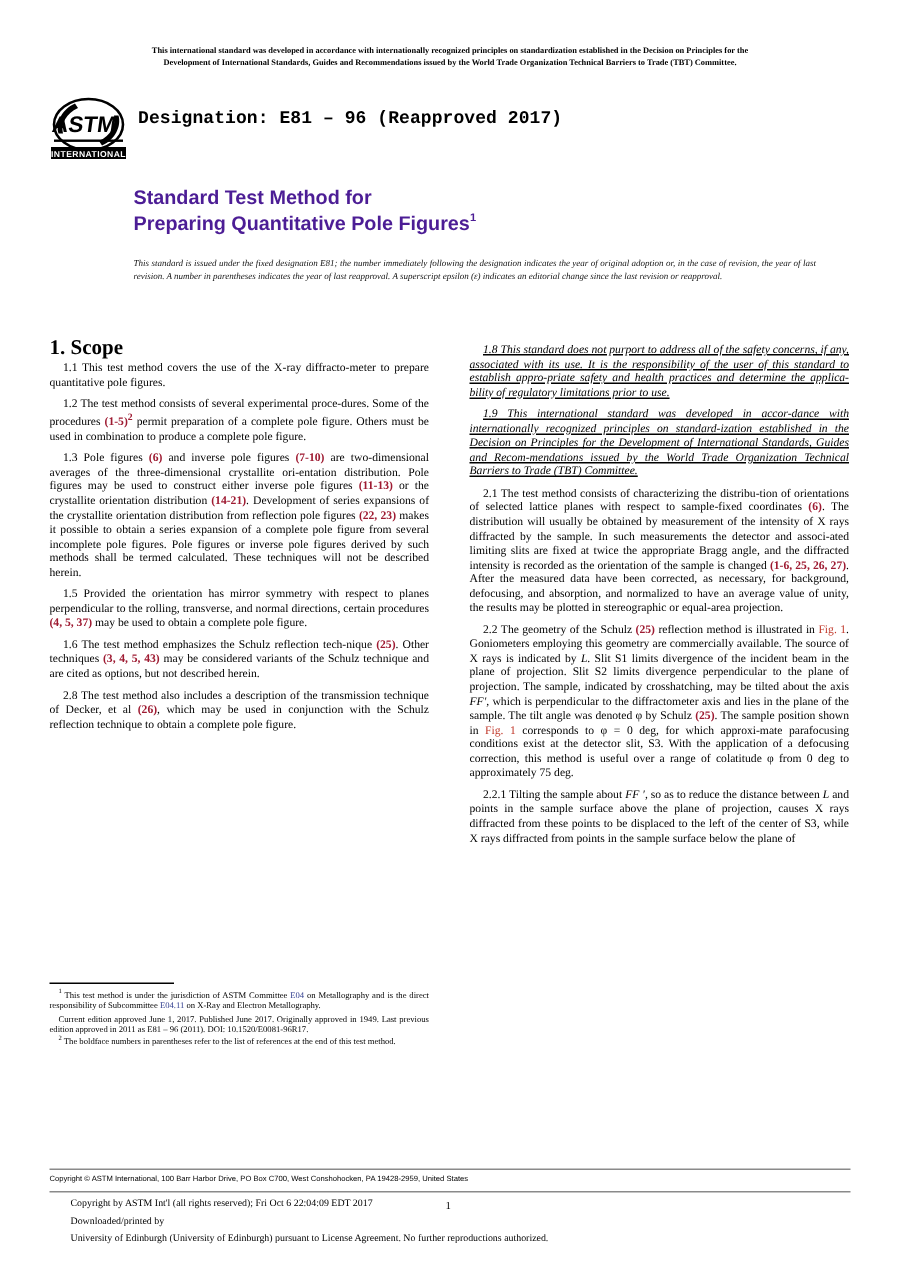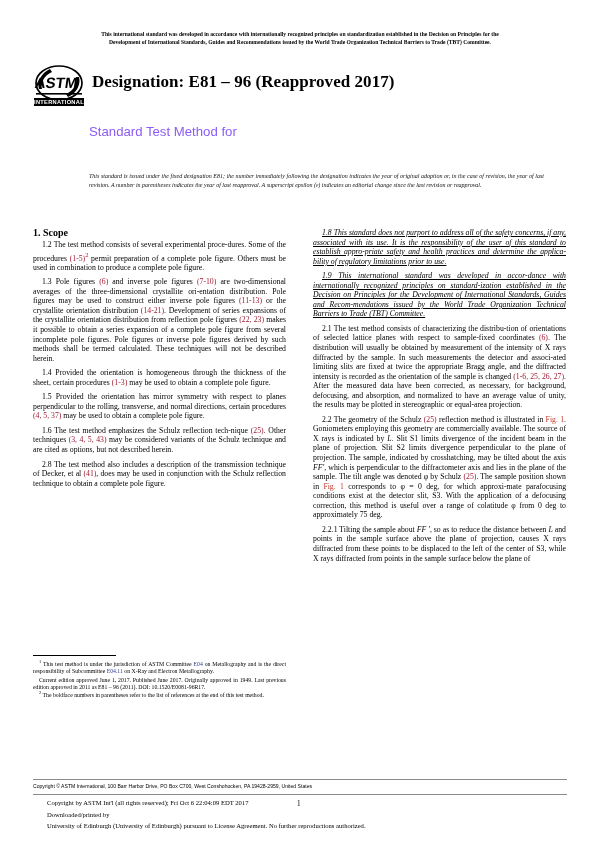--- a/index.html
+++ b/index.html
@@ -52,38 +52,38 @@
     top: 0px;
     width: 58px;
     height: 46px;
   }
   .astm-logo svg { display: block; }
 
   .desig-text {
     position: absolute;
     left: 62px;
     top: 9px;
-    font-family: Liberation Serif, serif;
-    font-size: 17px;
+    font-family: Liberation Mono, monospace;
+    font-size: 12px;
     font-weight: bold;
     letter-spacing: 0.05px;
     color: #000;
   }
 
   
   .doc-title {
     position: absolute;
     left: 89px;
     top: 124px;
     width: 460px;
     font-family: "Liberation Sans", sans-serif;
     font-size: 13.2px;
-    font-weight: normal;
+    font-weight: bold;
     line-height: 16.5px;
-    color: #8b5cf6;
+    color: #4c1d95;
   }
   .doc-title sup {
     font-size: 7.4px;
     vertical-align: super;
     line-height: 0;
   }
 
   
   .fixed-note {
     position: absolute;
@@ -107,37 +107,37 @@
     font-size: 7.75px;
     line-height: 9.55px;
     text-align: justify;
     color: #000;
   }
   .col-left  { left: 33px; }
   .col-right { left: 313px; }
 
   .sec-head {
     font-weight: bold;
-    font-size: 10px;
+    font-size: 14px;
     margin: 0 0 2.5px 0;
     text-align: left;
   }
   .sec-head.spaced { margin-top: 8.5px; }
 
   p.para {
     margin: 0 0 0 0;
     text-indent: 9px;
     text-align: justify;
     hyphens: auto;
     -webkit-hyphens: auto;
   }
   p.para + p.para { margin-top: 5.0px; }
   p.para.italic { font-style: italic; text-decoration: underline; }
 
-  .ref { color: #9e1b32; font-weight: normal; }
+  .ref { color: #9e1b32; font-weight: bold; }
   .xref { color: #c0392b; }
   .link { color: #2d3a8c; }
   .ital { font-style: italic; }
 
   
   .footnote-rule {
     position: absolute;
     left: 33px;
     top: 655px;
     width: 83px;
@@ -231,39 +231,40 @@
         <rect x="6" y="30" width="46" height="1.6" fill="#000"></rect>
         <rect x="4" y="35" width="50" height="8" fill="#000"></rect>
         <text x="29" y="41.4" font-family="Liberation Sans, sans-serif" font-size="5.7" font-weight="bold" text-anchor="middle" fill="#fff" letter-spacing="0.3">INTERNATIONAL</text>
       </svg>
     </div>
     <div class="desig-text">Designation: E81 – 96 (Reapproved 2017)</div>
   </div>
 
   <div class="doc-title">
     <div>Standard Test Method for</div>
+    <div><span>Preparing Quantitative Pole Figures</span><sup>1</sup></div>
   </div>
 
   <div class="fixed-note">This standard is issued under the fixed designation E81; the number immediately following the designation indicates the year of original adoption or, in the case of revision, the year of last revision. A number in parentheses indicates the year of last reapproval. A superscript epsilon (ε) indicates an editorial change since the last revision or reapproval.</div>
 
   <div class="col col-left">
     <div class="sec-head">1. Scope</div>
 
+    <p class="para"><span>1.1  This test method covers the use of the X-ray diffracto-meter to prepare quantitative pole figures.</span></p>
 
     <p class="para"><span>1.2  The test method consists of several experimental proce-dures. Some of the procedures </span><span class="ref">(1-5)</span><sup class="ref">2</sup><span> permit preparation of a complete pole figure. Others must be used in combination to produce a complete pole figure.</span></p>
 
     <p class="para"><span>1.3  Pole figures </span><span class="ref">(6)</span><span> and inverse pole figures </span><span class="ref">(7-10)</span><span> are two-dimensional averages of the three-dimensional crystallite ori-entation distribution. Pole figures may be used to construct either inverse pole figures </span><span class="ref">(11-13)</span><span> or the crystallite orientation distribution </span><span class="ref">(14-21)</span><span>. Development of series expansions of the crystallite orientation distribution from reflection pole figures </span><span class="ref">(22, 23)</span><span> makes it possible to obtain a series expansion of a complete pole figure from several incomplete pole figures. Pole figures or inverse pole figures derived by such methods shall be termed calculated. These techniques will not be described herein.</span></p>
 
-    <p class="para"><span>1.4  Provided the orientation is homogeneous through the thickness of the sheet, certain procedures </span><span class="ref">(1-3)</span><span> may be used to obtain a complete pole figure.</span></p>
 
     <p class="para"><span>1.5  Provided the orientation has mirror symmetry with respect to planes perpendicular to the rolling, transverse, and normal directions, certain procedures </span><span class="ref">(4, 5, 37)</span><span> may be used to obtain a complete pole figure.</span></p>
 
     <p class="para"><span>1.6  The test method emphasizes the Schulz reflection tech-nique </span><span class="ref">(25)</span><span>. Other techniques </span><span class="ref">(3, 4, 5, 43)</span><span> may be considered variants of the Schulz technique and are cited as options, but not described herein.</span></p>
 
-    <p class="para"><span>2.8  The test method also includes a description of the transmission technique of Decker, et al </span><span class="ref">(41)</span><span>, does may be used in conjunction with the Schulz reflection technique to obtain a complete pole figure.</span></p>
+    <p class="para"><span>2.8  The test method also includes a description of the transmission technique of Decker, et al </span><span class="ref">(26)</span><span>, which may be used in conjunction with the Schulz reflection technique to obtain a complete pole figure.</span></p>
   </div>
 
   <div class="col col-right">
     <p class="para italic"><span>1.8  This standard does not purport to address all of the safety concerns, if any, associated with its use. It is the responsibility of the user of this standard to establish appro-priate safety and health practices and determine the applica-bility of regulatory limitations prior to use.</span></p>
 
     <p class="para italic"><span>1.9  This international standard was developed in accor-dance with internationally recognized principles on standard-ization established in the Decision on Principles for the Development of International Standards, Guides and Recom-mendations issued by the World Trade Organization Technical Barriers to Trade (TBT) Committee.</span></p>
 
 
     <p class="para"><span>2.1  The test method consists of characterizing the distribu-tion of orientations of selected lattice planes with respect to sample-fixed coordinates </span><span class="ref">(6)</span><span>. The distribution will usually be obtained by measurement of the intensity of X rays diffracted by the sample. In such measurements the detector and associ-ated limiting slits are fixed at twice the appropriate Bragg angle, and the diffracted intensity is recorded as the orientation of the sample is changed </span><span class="ref">(1-6, 25, 26, 27)</span><span>. After the measured data have been corrected, as necessary, for background, defocusing, and absorption, and normalized to have an average value of unity, the results may be plotted in stereographic or equal-area projection.</span></p>
 

